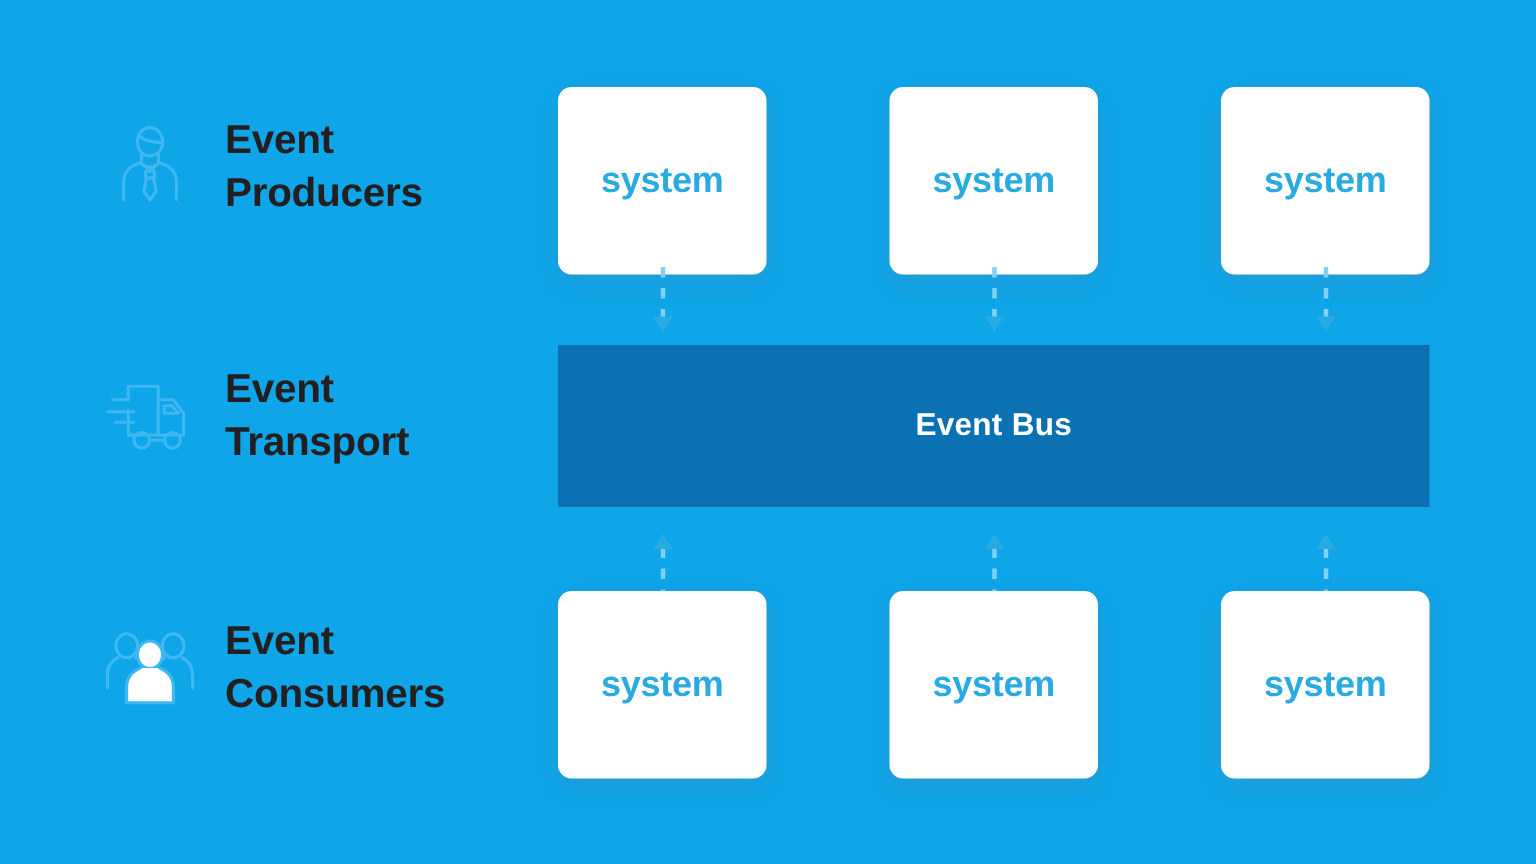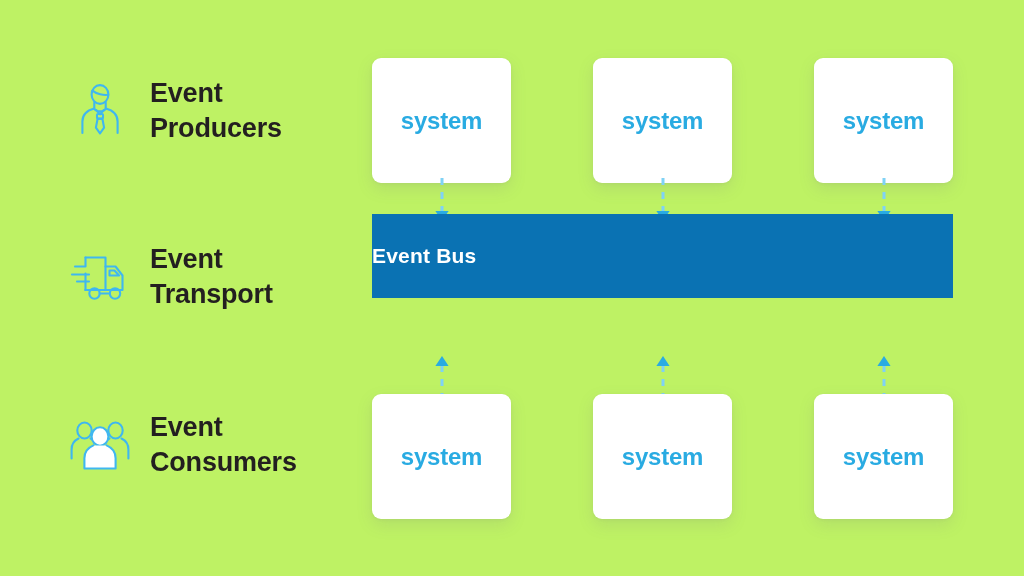--- a/index.html
+++ b/index.html
@@ -10,21 +10,21 @@
   body {
     width: 1024px;
     height: 576px;
     font-family: "Liberation Sans", sans-serif;
     overflow: hidden;
   }
   .canvas {
     position: relative;
     width: 1024px;
     height: 576px;
-    background: #bef264;
+    background: #0ea5e9;
   }
 
   
   .legend-row {
     position: absolute;
     display: flex;
     align-items: center;
     gap: 18px;
   }
   .legend-icon {
@@ -72,26 +72,27 @@
   #card-top-2    { left: 593px; top: 58px; }
   #card-top-3    { left: 814px; top: 58px; }
   #card-bottom-1 { left: 372px; top: 394px; }
   #card-bottom-2 { left: 593px; top: 394px; }
   #card-bottom-3 { left: 814px; top: 394px; }
 
   
   #event-bus {
     position: absolute;
     left: 372px;
-    top: 214px;
+    top: 230px;
     width: 581px;
-    height: 84px;
+    height: 108px;
     background: #0a72b3;
     display: flex;
     align-items: center;
+    justify-content: center;
   }
   .event-bus-label {
     font-size: 21px;
     font-weight: bold;
     color: #ffffff;
     letter-spacing: 0.2px;
   }
 
   
   .connector {

